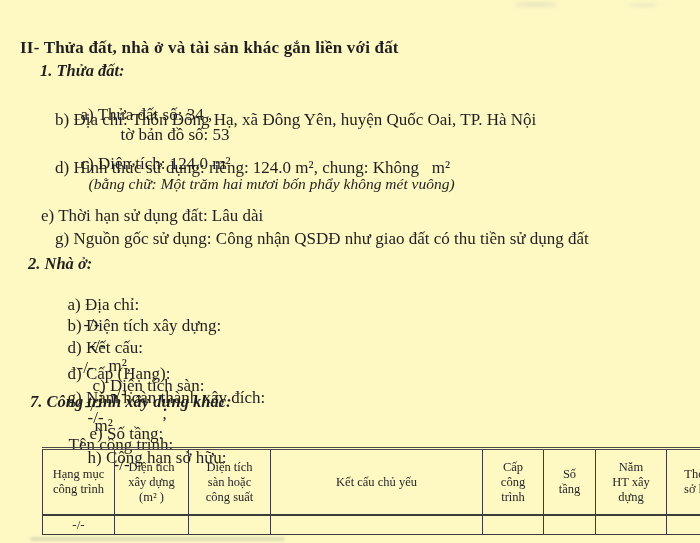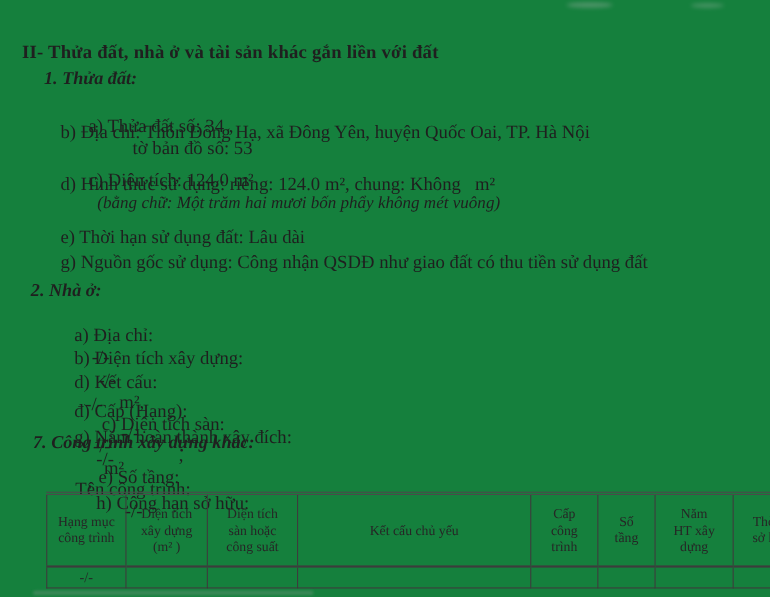--- a/index.html
+++ b/index.html
@@ -1,18 +1,18 @@
 <!DOCTYPE html>
 <html><head>
 <meta charset="utf-8">
 <style>
   html,body{margin:0;padding:0;background:#e9e9e9;}
   .page{
     position:relative;width:700px;height:543px;overflow:hidden;
-    background:#15803d;
+    background:#fef9c3;
     font-family:"Liberation Serif","DejaVu Serif",serif;
     color:#1e1e1e;
   }
   .doc{position:absolute;inset:0;filter:blur(0.3px);}
   .line{position:absolute;white-space:pre;font-size:17px;line-height:20px;color:#1f1f1f;}
   .h1{font-weight:bold;font-size:17px;letter-spacing:0.2px;}
   .sub{font-weight:bold;font-style:italic;font-size:16.5px;}
   .it{font-style:italic;font-size:15.5px;}
   .seg{display:inline-block;white-space:pre;text-align:center;}
   
@@ -59,21 +59,21 @@
     <div class="line" style="left:55px;top:110px">b) Địa chỉ: Thôn Đông Hạ, xã Đông Yên, huyện Quốc Oai, TP. Hà Nội</div>
 
     <div class="line" style="left:55px;top:134px">
       <span class="seg">c) Diện tích: 124.0 m²</span>
       <span class="seg it" style="margin-left:8px">(bằng chữ: Một trăm hai mươi bốn phẩy không mét vuông)</span>
     </div>
 
     <div class="line" style="left:55px;top:158px">d) Hình thức sử dụng: riêng: 124.0 m², chung: Không   m²</div>
 
 
-    <div class="line" style="left:55px;top:206px">e) Thời hạn sử dụng đất: Lâu dài</div>
+    <div class="line" style="left:41px;top:206px">e) Thời hạn sử dụng đất: Lâu dài</div>
 
     <div class="line" style="left:55px;top:229px">g) Nguồn gốc sử dụng: Công nhận QSDĐ như giao đất có thu tiền sử dụng đất</div>
 
     <div class="line sub" style="left:28px;top:254px">2. Nhà ở:</div>
 
     <div class="line" style="left:42px;top:275px">
       <span class="seg">a) Địa chỉ:</span>
       <span class="seg" style="margin-left:16px">-/-</span>
     </div>
 

